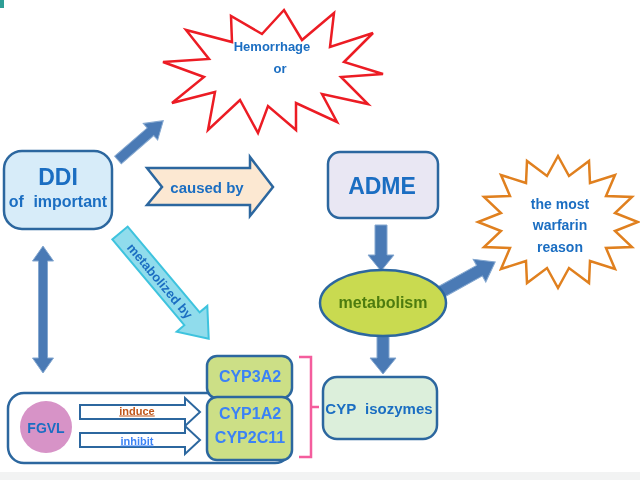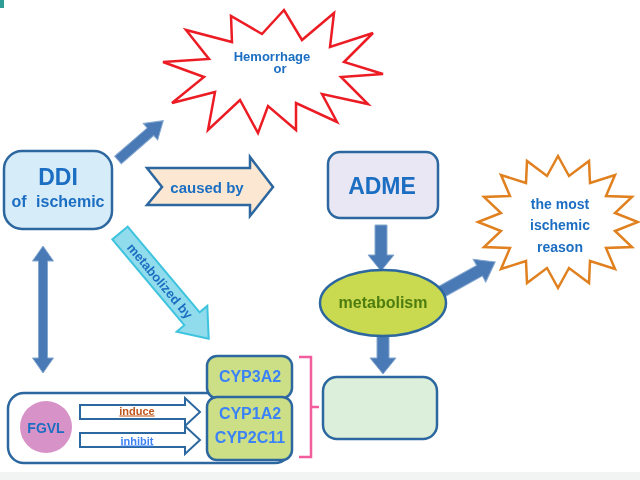--- a/index.html
+++ b/index.html
@@ -81,38 +81,39 @@
     <polygon points="80,433 185,433 185,426 200,440 185,454 185,447 80,447" fill="#ffffff" stroke="#2c679f" stroke-width="2"></polygon>
 
     <rect x="207" y="356" width="85" height="42" rx="10" fill="#ccdf86" stroke="#2c679f" stroke-width="2.5"></rect>
     <rect x="207" y="397" width="85" height="63" rx="10" fill="#ccdf86" stroke="#2c679f" stroke-width="2.5"></rect>
 
     <circle cx="46" cy="427" r="26" fill="#d793c7"></circle>
 
     <path d="M299,357 L311,357 L311,457 L299,457 M311,407 L319,407" fill="none" stroke="#f45d9d" stroke-width="2.5"></path>
   </svg>
 
-  <div class="t blue f13" style="left:272px; top:56px;">Hemorrhage</div>
+  <div class="t blue f13" style="left:272px; top:46px;">Hemorrhage</div>
   <div class="t blue f13" style="left:280px; top:68px;">or</div>
 
   <div class="t blue f17" style="left:58px; top:177px;">DDI</div>
-  <div class="t blue f16 wordgap" style="left:58px; top:202px;">of ischemic</div>
+  <div class="t blue f16 wordgap" style="left:58px; top:202px;">of important</div>
 
   <div class="t blue f15" style="left:207px; top:187px;">caused by</div>
 
   <div class="t blue f17" style="left:382px; top:186px;">ADME</div>
 
   <div class="t blue f14" style="left:560px; top:204px;">the most</div>
-  <div class="t blue f14" style="left:560px; top:225px;">ischemic</div>
+  <div class="t blue f14" style="left:560px; top:225px;">warfarin</div>
   <div class="t blue f14" style="left:560px; top:247px;">reason</div>
 
   <div class="t teal f16" style="left:383px; top:303px;">metabolism</div>
 
   <div class="t blue f13 rot" style="left:160px; top:281px;">metabolized by</div>
 
+  <div class="t blue f15 wordgap" style="left:379px; top:408px;">CYP isozymes</div>
 
   <div class="t navy f16" style="left:250px; top:377px;">CYP3A2</div>
   <div class="t navy f16" style="left:250px; top:414px;">CYP1A2</div>
   <div class="t navy f16" style="left:250px; top:438px;">CYP2C11</div>
 
   <div class="t blue f14" style="left:46px; top:428px;">FGVL</div>
 
   <div class="t orange f11 underline" style="left:137px; top:411px;">induce</div>
   <div class="t navy f11 underline" style="left:137px; top:441px;">inhibit</div>
 

